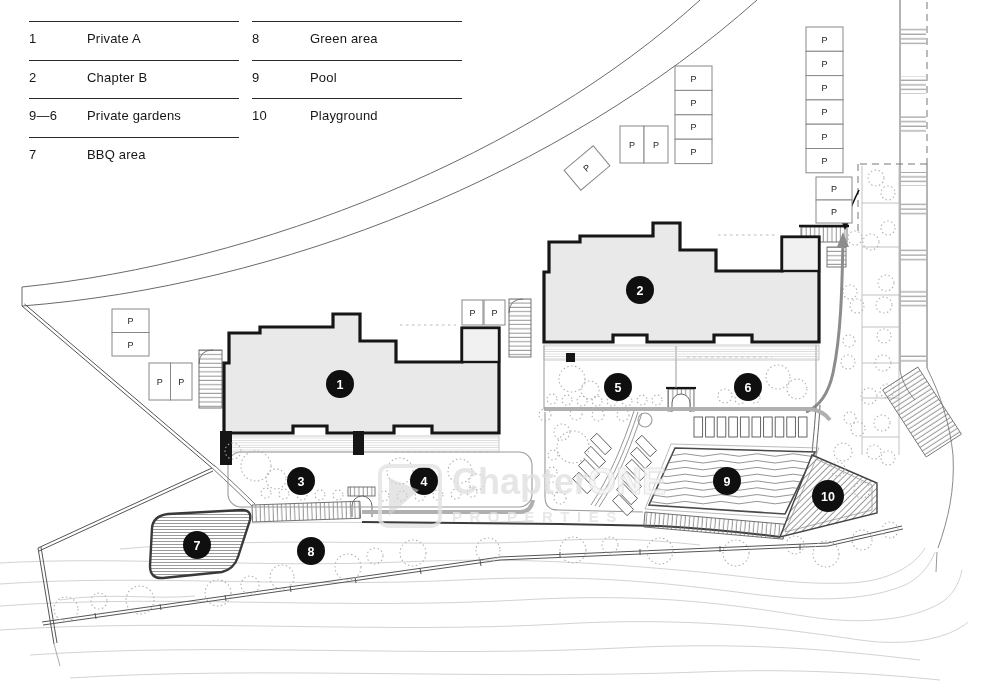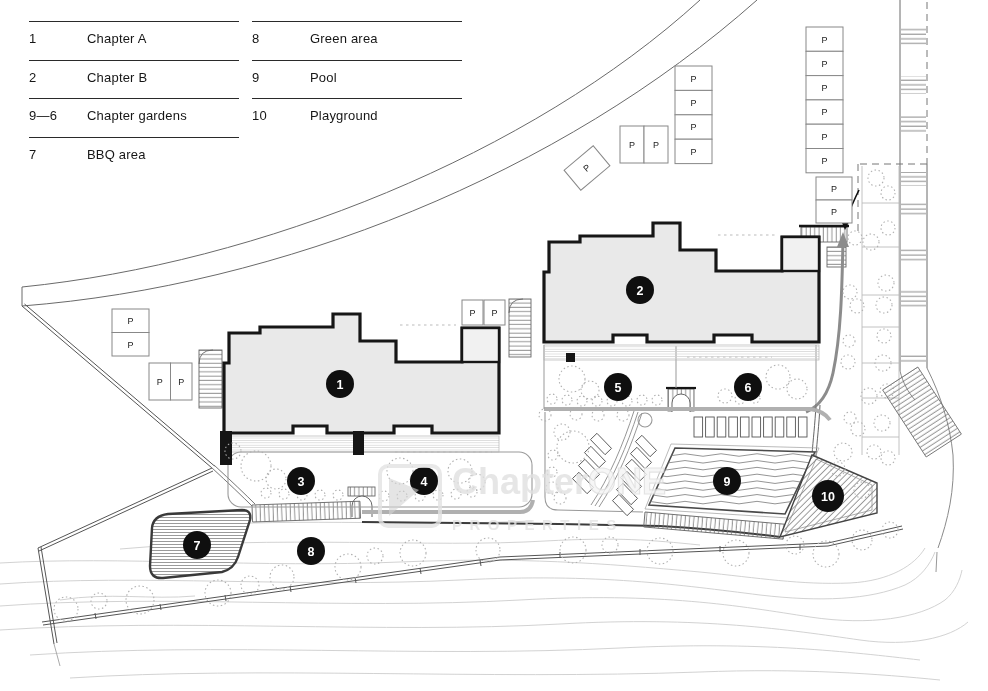--- a/index.html
+++ b/index.html
@@ -18,21 +18,21 @@
   
   .watermark{position:absolute;left:378px;top:464px;display:flex;align-items:flex-start;
              opacity:.8;pointer-events:none;}
   .wm-logo{width:56px;height:56px;border:4px solid #e3e3e3;border-radius:10px;position:relative;}
   .wm-tri{position:absolute;left:7px;top:10px;width:0;height:0;
           border-left:30px solid #d3d3d3;border-top:12px solid transparent;
           border-bottom:26px solid transparent;opacity:.75;}
   .wm-text{margin-left:10px;line-height:1;}
   .wm-line1{font-size:36px;font-weight:bold;color:#e0e0e0;letter-spacing:0;}
   .wm-one{color:#f4f4f4;-webkit-text-stroke:1.2px #dedede;}
-  .wm-line2{margin-top:17px;font-size:15px;font-weight:bold;letter-spacing:7.5px;color:#e3e3e3;}
+  .wm-line2{margin-top:9px;font-size:15px;font-weight:bold;letter-spacing:7.5px;color:#e3e3e3;}
 </style>
 </head>
 <body>
 
 <div id="stage">
 
 <svg width="988" height="691" viewBox="0 0 988 691">
   <defs>
     <pattern id="deckH" width="4" height="2.4" patternUnits="userSpaceOnUse">
       <path d="M0 1.2 H4" stroke="#cfcfcf" stroke-width="0.7"></path>
@@ -452,29 +452,29 @@
   <div class="wm-text">
     <div class="wm-line1"><span>Chapter</span><span class="wm-one">ONE</span></div>
     <div class="wm-line2">PROPERTIES</div>
   </div>
 </div>
 
 <div class="legend">
   <div class="lcol c1">
     <div class="lrow">
       <span class="lnum">1</span>
-      <span class="llabel">Chapter A</span>
+      <span class="llabel">Private A</span>
     </div>
     <div class="lrow">
       <span class="lnum">2</span>
       <span class="llabel">Chapter B</span>
     </div>
     <div class="lrow">
       <span class="lnum">9—6</span>
-      <span class="llabel">Chapter gardens</span>
+      <span class="llabel">Private gardens</span>
     </div>
     <div class="lrow">
       <span class="lnum">7</span>
       <span class="llabel">BBQ area</span>
     </div>
   </div>
   <div class="lcol c2">
     <div class="lrow">
       <span class="lnum">8</span>
       <span class="llabel">Green area</span>

